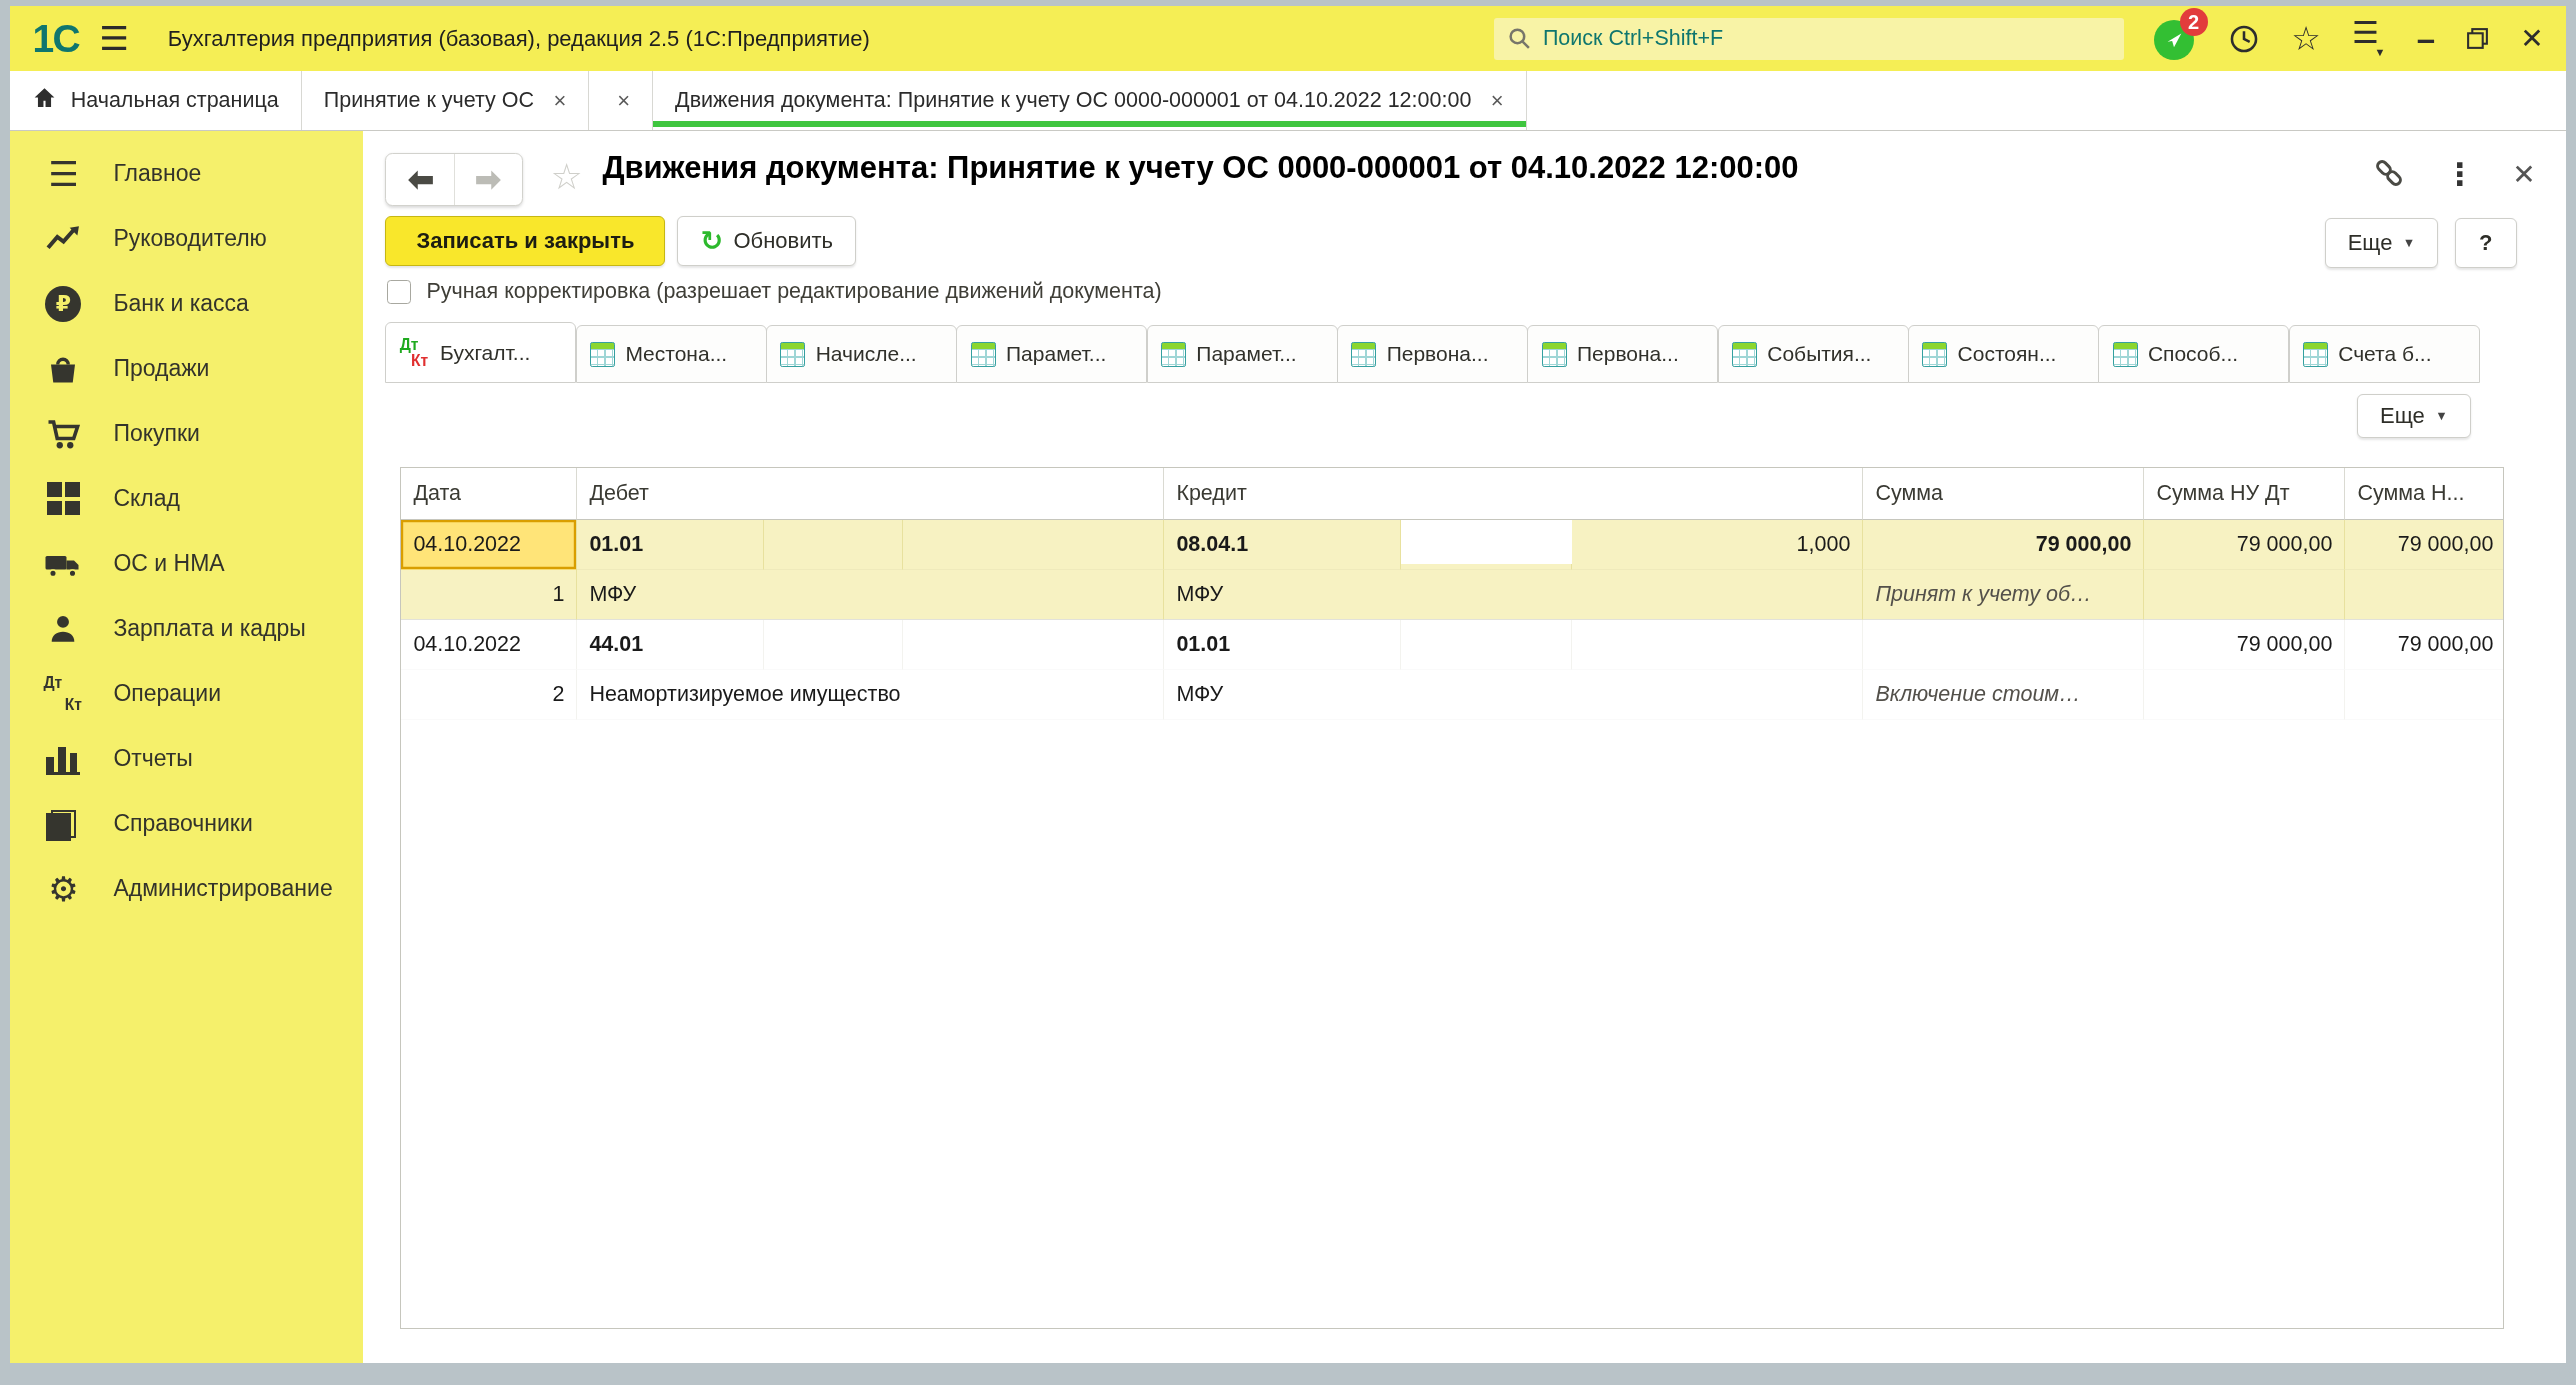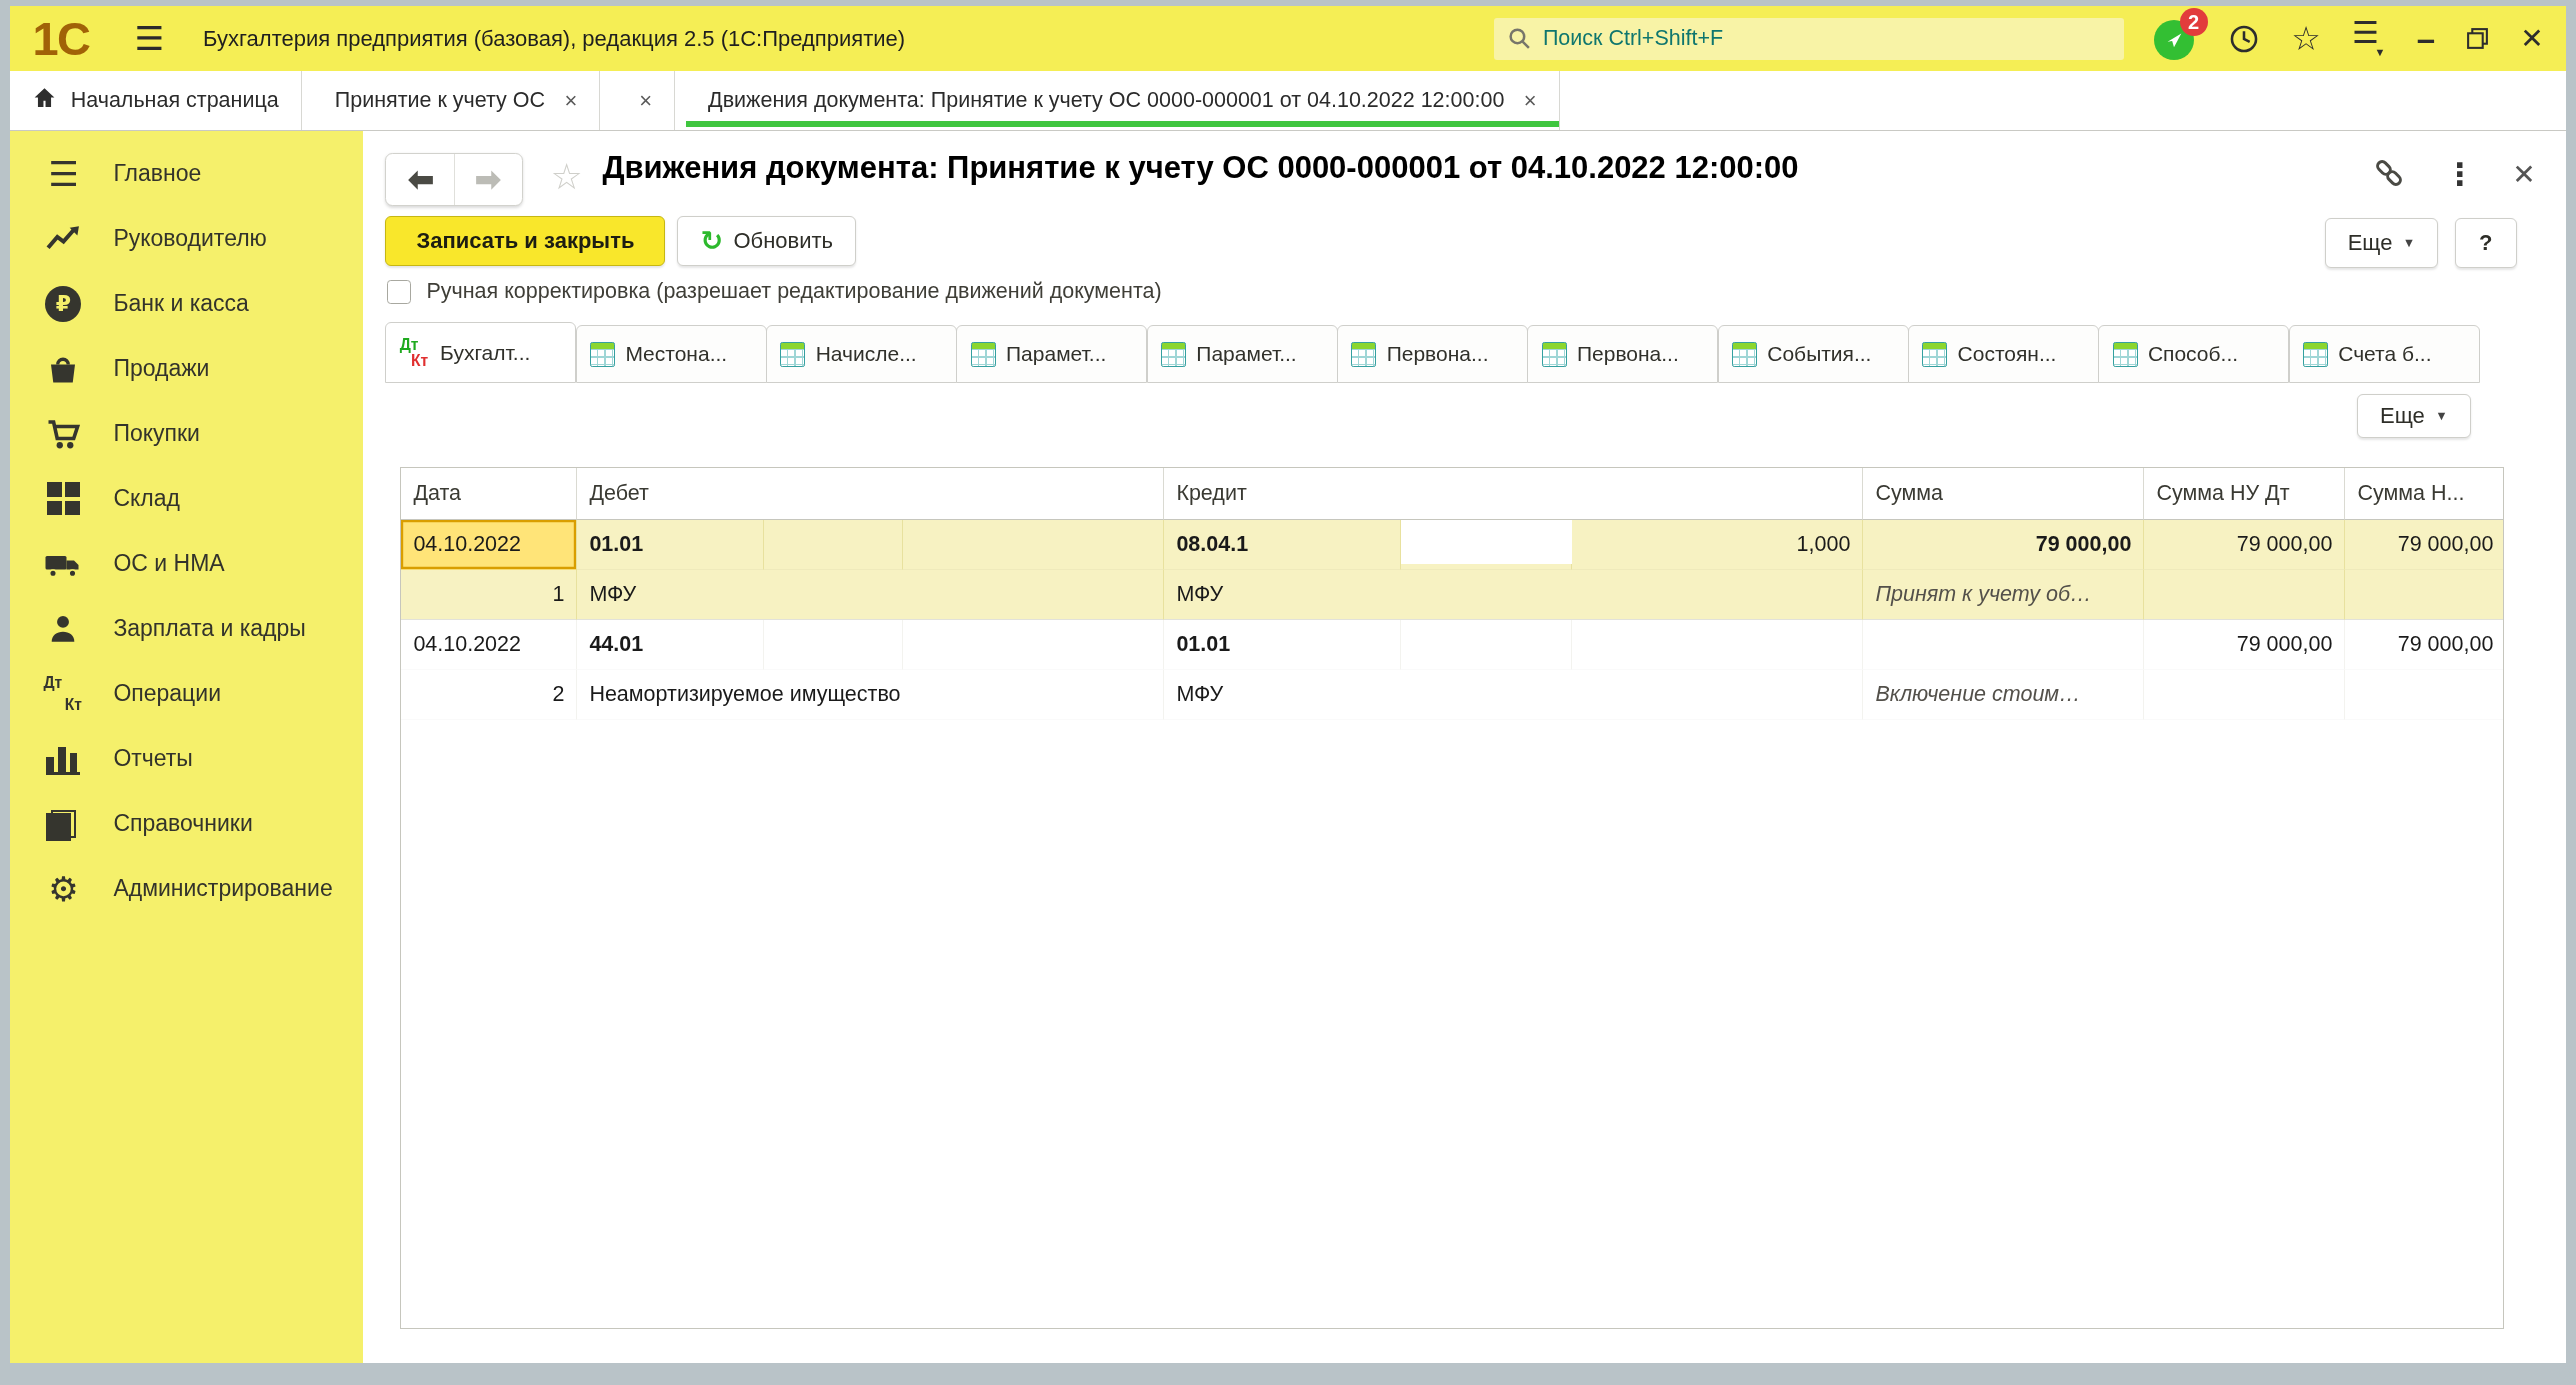--- a/index.html
+++ b/index.html
@@ -2,40 +2,40 @@
 <html style="font-size:12px"><head>
 <meta charset="utf-8">
 <style>
   * { margin:0; padding:0; box-sizing:border-box; }
   html,body { width:2576px; height:1385px; font-family:"Liberation Sans","DejaVu Sans",sans-serif; }
   .frame { position:relative; width:2576px; height:1385px; background:#b9c3c8; padding:6px 10.4px 22px 10.4px; }
   .win { position:relative; width:100%; height:100%; background:#fff; display:flex; flex-direction:column; overflow:hidden; }
 
   
   .titlebar { height:65px; background:#f5ee55; display:flex; align-items:center; padding:0 22px; flex:0 0 auto; }
-  .logo { color:#a16207; font-weight:800; font-size:47px; letter-spacing:-1.5px; margin-right:45px; }
+  .logo { color:#0f766e; font-weight:800; font-size:39px; letter-spacing:-1.5px; margin-right:20px; }
   .burger { font-size:33px; color:#2b2b2b; margin-right:39px; cursor:default; }
   .app-title { font-size:22px; color:#1f1f1f; white-space:nowrap; }
   .tb-spacer { flex:1; }
   .searchbox { width:630px; height:42px; background:#f8f3a6; border-radius:3px; display:flex; align-items:center; padding:0 13.3px; gap:10.4px; }
   .searchbox .ph { font-size:21.5px; color:#0f766e; white-space:nowrap; overflow:hidden; }
   .tb-icons { display:flex; align-items:center; gap:30px; margin-left:30px; }
   .notif { position:relative; width:43px; height:43px; }
   .notif-circle { width:40px; height:40px; border-radius:50%; background:#33bf33; position:absolute; left:0; bottom:0; display:flex; align-items:center; justify-content:center; }
   .notif-badge { position:absolute; top:-9px; right:-10.4px; width:28px; height:28px; border-radius:50%; background:#e23c3c; color:#fff; font-size:20px; font-weight:700; display:flex; align-items:center; justify-content:center; }
   .tbi { color:#2d2d2d; display:flex; align-items:center; justify-content:center; }
   .star-glyph { font-size:33px; color:#2d2d2d; }
   .menu-combo { position:relative; width:36px; height:39px; }
   .menu-combo .bars { font-size:30px; color:#2d2d2d; position:absolute; top:-4.4px; left:1.5px; }
   .menu-combo .arr { position:absolute; right:1.5px; bottom:0; font-size:11px; color:#2d2d2d; }
   .minz { font-size:33px; font-weight:700; color:#2d2d2d; }
   .closex { font-size:28px; color:#2d2d2d; }
 
   
-  .tabbar { height:60px; background:#fff; border-bottom:0.7px solid #c9c9c4; display:flex; flex:0 0 auto;gap:11px; }
+  .tabbar { height:60px; background:#fff; border-bottom:0.7px solid #c9c9c4; display:flex; flex:0 0 auto; }
   .tab { position:relative; display:flex; align-items:center; gap:13.3px; padding:0 22px; border-right:0.7px solid #d8d8d3; font-size:21.5px; color:#2b2b2b; white-space:nowrap; }
   .tab .x { font-size:22px; color:#5a5a5a; margin-left:6px; }
   .tab.active::after { content:""; position:absolute; left:0; right:0; bottom:3px; height:6px; background:#3fc63f; }
 
   
   .appbody { flex:1; display:flex; min-height:0; }
   .sidebar { width:353px; background:#f5f06b; padding-top:10.4px; flex:0 0 auto; }
   .side-item { height:65px; display:flex; align-items:center; padding-left:33px; gap:30px; font-size:23px; color:#33332b; }
   .side-ic { width:40px; height:40px; display:flex; align-items:center; justify-content:center; flex:0 0 auto; }
   .ruble-c { width:36px; height:36px; border-radius:50%; background:#35352e; color:#f5f06b; font-size:22px; font-weight:700; display:flex; align-items:center; justify-content:center; }

